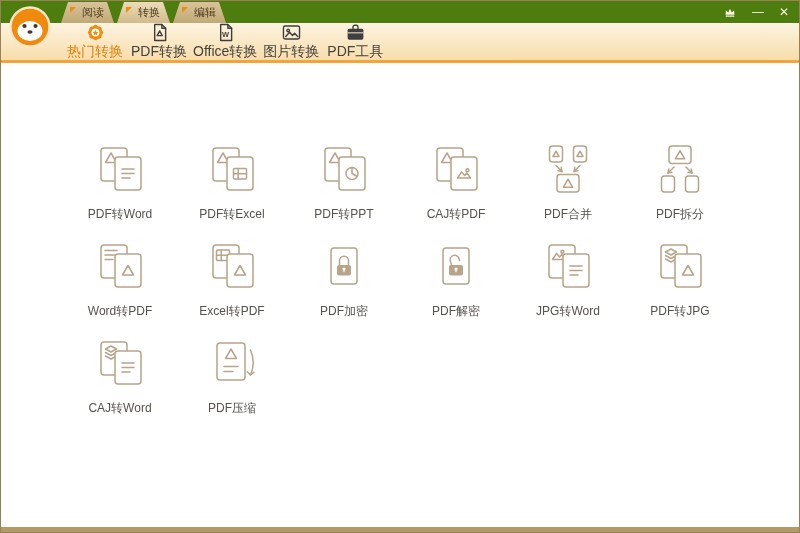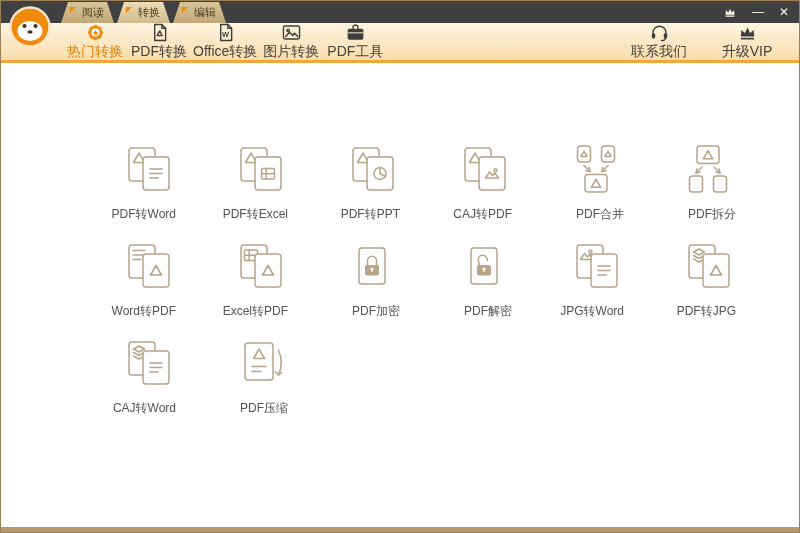--- a/index.html
+++ b/index.html
@@ -2,21 +2,21 @@
 <html><head>
 <meta charset="utf-8">
 <style>
   *{margin:0;padding:0;box-sizing:border-box}
   html,body{width:800px;height:533px;overflow:hidden;background:#888;
     font-family:"Liberation Sans","DejaVu Sans",sans-serif;}
   .window{width:800px;height:533px;display:flex;flex-direction:column;
     border:1px solid #9a8155;background:#fff;position:relative;overflow:hidden}
 
   
-  .titlebar{height:22px;background:#404040;display:flex;align-items:flex-end;
+  .titlebar{height:22px;background:#4d7c0f;display:flex;align-items:flex-end;
     padding-left:60px;position:relative;flex:0 0 auto}
   .tabs{display:flex;align-items:flex-end;height:22px}
   .tab{position:relative;height:21px;margin-right:3px;padding:0 10px 0 21px;
     display:flex;align-items:center;font-size:11px;color:#4c3b1e;
     background:linear-gradient(#d8c49a,#c2a976);
     clip-path:polygon(7px 0, calc(100% - 7px) 0, 100% 100%, 0 100%);cursor:pointer;white-space:nowrap}
   .tab.active{background:linear-gradient(#ecdcb8,#d2bb8c)}
   .tab-fold{position:absolute;left:9px;top:5px;width:0;height:0;
     border-top:6px solid #f08a0c;border-right:6px solid transparent}
   .win-controls{position:absolute;right:10px;top:0;height:22px;display:flex;
@@ -35,21 +35,21 @@
     min-width:64px;padding:0 2px;gap:1px;cursor:pointer}
   .nav-icon{height:20px;display:flex;align-items:center}
   .nav-label{font-size:14px;color:#45423c;white-space:nowrap}
   .nav-item.active .nav-label{color:#e0820a}
   .toolbar-right{margin-left:auto;display:flex;gap:24px;padding-right:6px}
 
   
   .main{flex:1 1 auto;background:#fff;overflow:hidden}
   .grid{display:grid;grid-template-columns:repeat(6,112px);justify-content:center;
     row-gap:15px;padding-top:78px}
-  .grid-item{display:flex;flex-direction:column;align-items:flex-end;cursor:pointer}
+  .grid-item{display:flex;flex-direction:column;align-items:center;cursor:pointer}
   .grid-icon{width:56px;height:56px;display:block}
   .grid-label{font-size:12px;color:#56524c;margin-top:9px;white-space:nowrap}
 
   .bottom-strip{height:5px;background:#b3996a;flex:0 0 auto}
 </style>
 </head>
 <body>
 
 <div class="window">
 
@@ -140,44 +140,20 @@
           <span class="nav-icon">
             <svg width="21" height="21" viewBox="0 0 24 24" fill="none" stroke="#3f3e3c" stroke-width="1.6" stroke-linecap="round" stroke-linejoin="round">
               <rect x="3" y="7.8" width="18" height="12.4" rx="2" fill="#3f3e3c" stroke="none"></rect>
               <path d="M9.2 7.6 v-2 a1.9 1.9 0 0 1 1.9 -1.9 h1.8 a1.9 1.9 0 0 1 1.9 1.9 v2"></path>
               <path d="M3.6 12.4 h16.8" stroke="#fdf2dc" stroke-width="1.1"></path>
             </svg>
           </span>
           <span class="nav-label">PDF工具</span>
         </div>
       </div>
-    <div class="toolbar-right" id="actions">
-        <div class="nav-item">
-          <span class="nav-icon">
-            <svg width="21" height="21" viewBox="0 0 24 24" fill="none" stroke="#3f3e3c" stroke-width="1.6" stroke-linecap="round" stroke-linejoin="round">
-              <path d="M4.6 13.6 v-1.4 a7.4 7.4 0 0 1 14.8 0 v1.4"></path>
-              <rect x="3.2" y="12.8" width="3.9" height="6" rx="1.8" fill="#3f3e3c" stroke="none"></rect>
-              <rect x="16.9" y="12.8" width="3.9" height="6" rx="1.8" fill="#3f3e3c" stroke="none"></rect>
-              <path d="M18.9 18.8 q-0.8 2.4 -4.9 2.6" stroke-width="1.4"></path>
-            </svg>
-          </span>
-          <span class="nav-label">联系我们</span>
-        </div>
-        <div class="nav-item">
-          <span class="nav-icon">
-            <svg width="21" height="21" viewBox="0 0 24 24" fill="none" stroke="#3f3e3c" stroke-width="1.6" stroke-linecap="round" stroke-linejoin="round">
-              <g fill="#3f3e3c" stroke="none">
-                <path d="M4.4 16.6 L5 9 L9.1 12.7 L12 6.4 L14.9 12.7 L19 9 L19.6 16.6 Z"></path>
-                <rect x="4.4" y="18" width="15.2" height="2" rx="1"></rect>
-              </g>
-            </svg>
-          </span>
-          <span class="nav-label">升级VIP</span>
-        </div>
-      </div>
   </div>
 
   <div class="main">
     <div class="grid" id="grid">
         <div class="grid-item">
           <span class="grid-icon"><svg width="56" height="56" viewBox="0 0 56 56" fill="none" stroke="#b7a489" stroke-width="1.5" stroke-linecap="round" stroke-linejoin="round">
               <rect x="9" y="7" width="26" height="33" rx="3" fill="none"></rect>
               <path d="M13.5 21.5 L19 12 L24.5 21.5 Z"></path>
               <rect x="23" y="16" width="26" height="33" rx="3" fill="#ffffff"></rect>
               <path d="M30 28 h12 M30 32.5 h12 M30 37 h8"></path>

